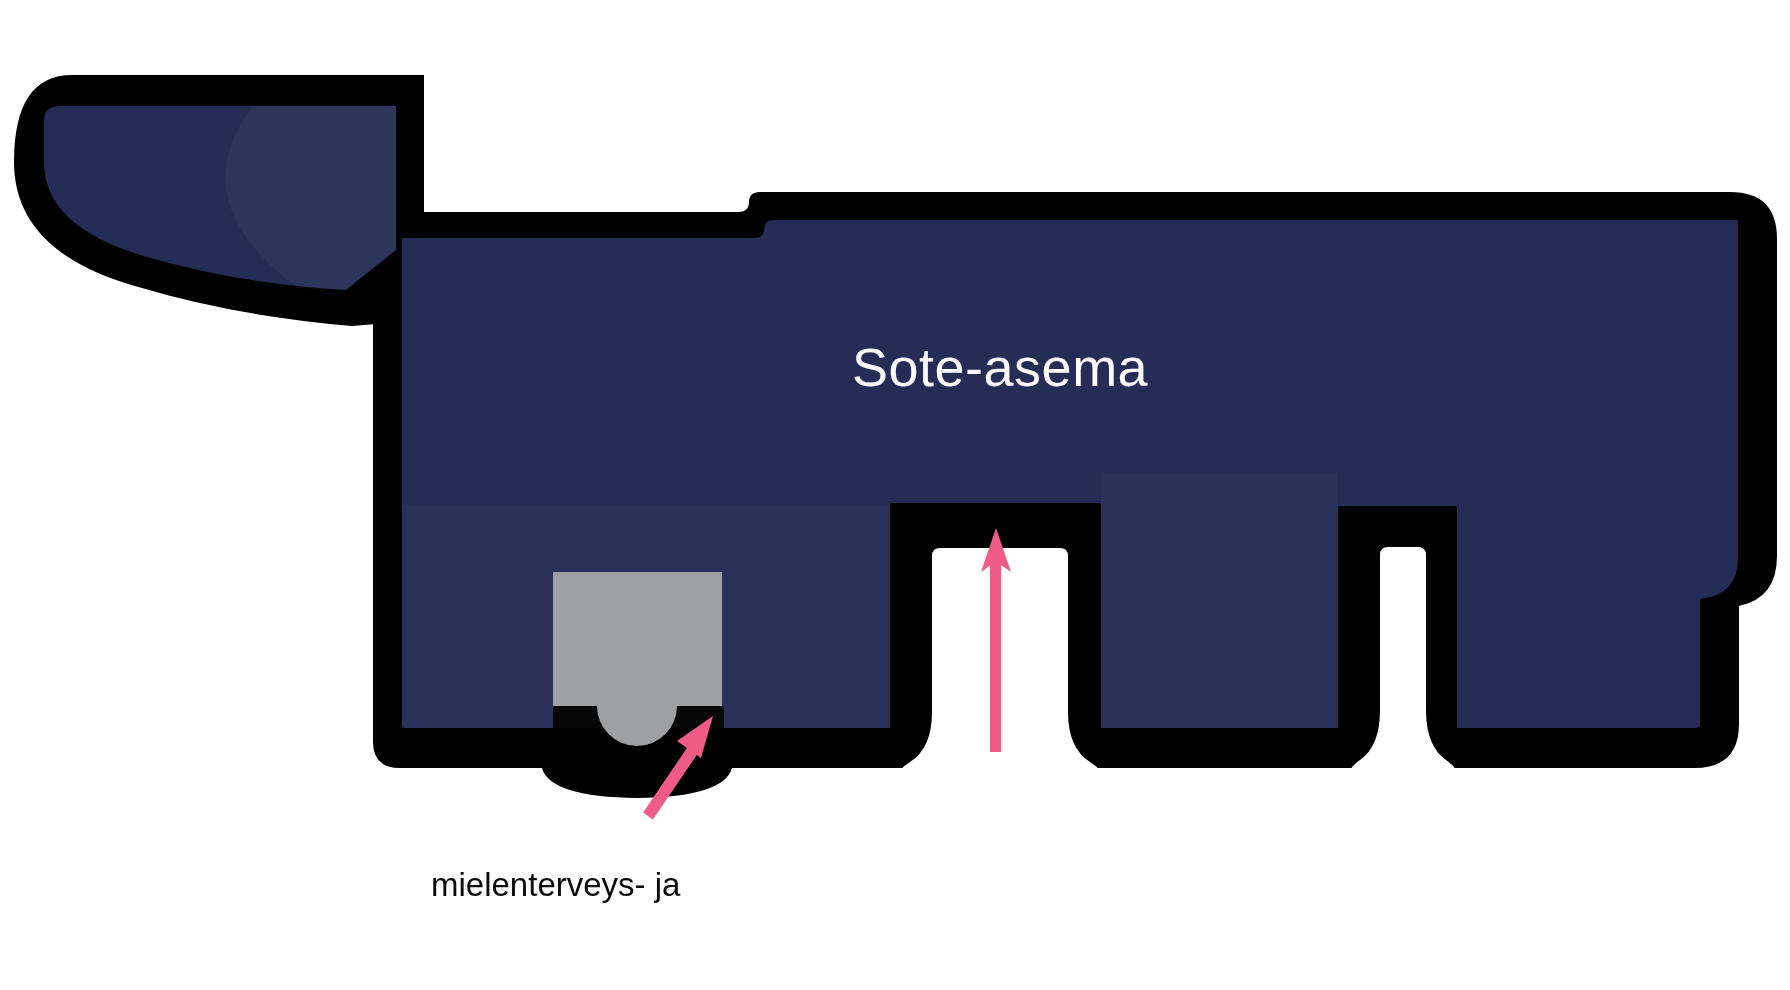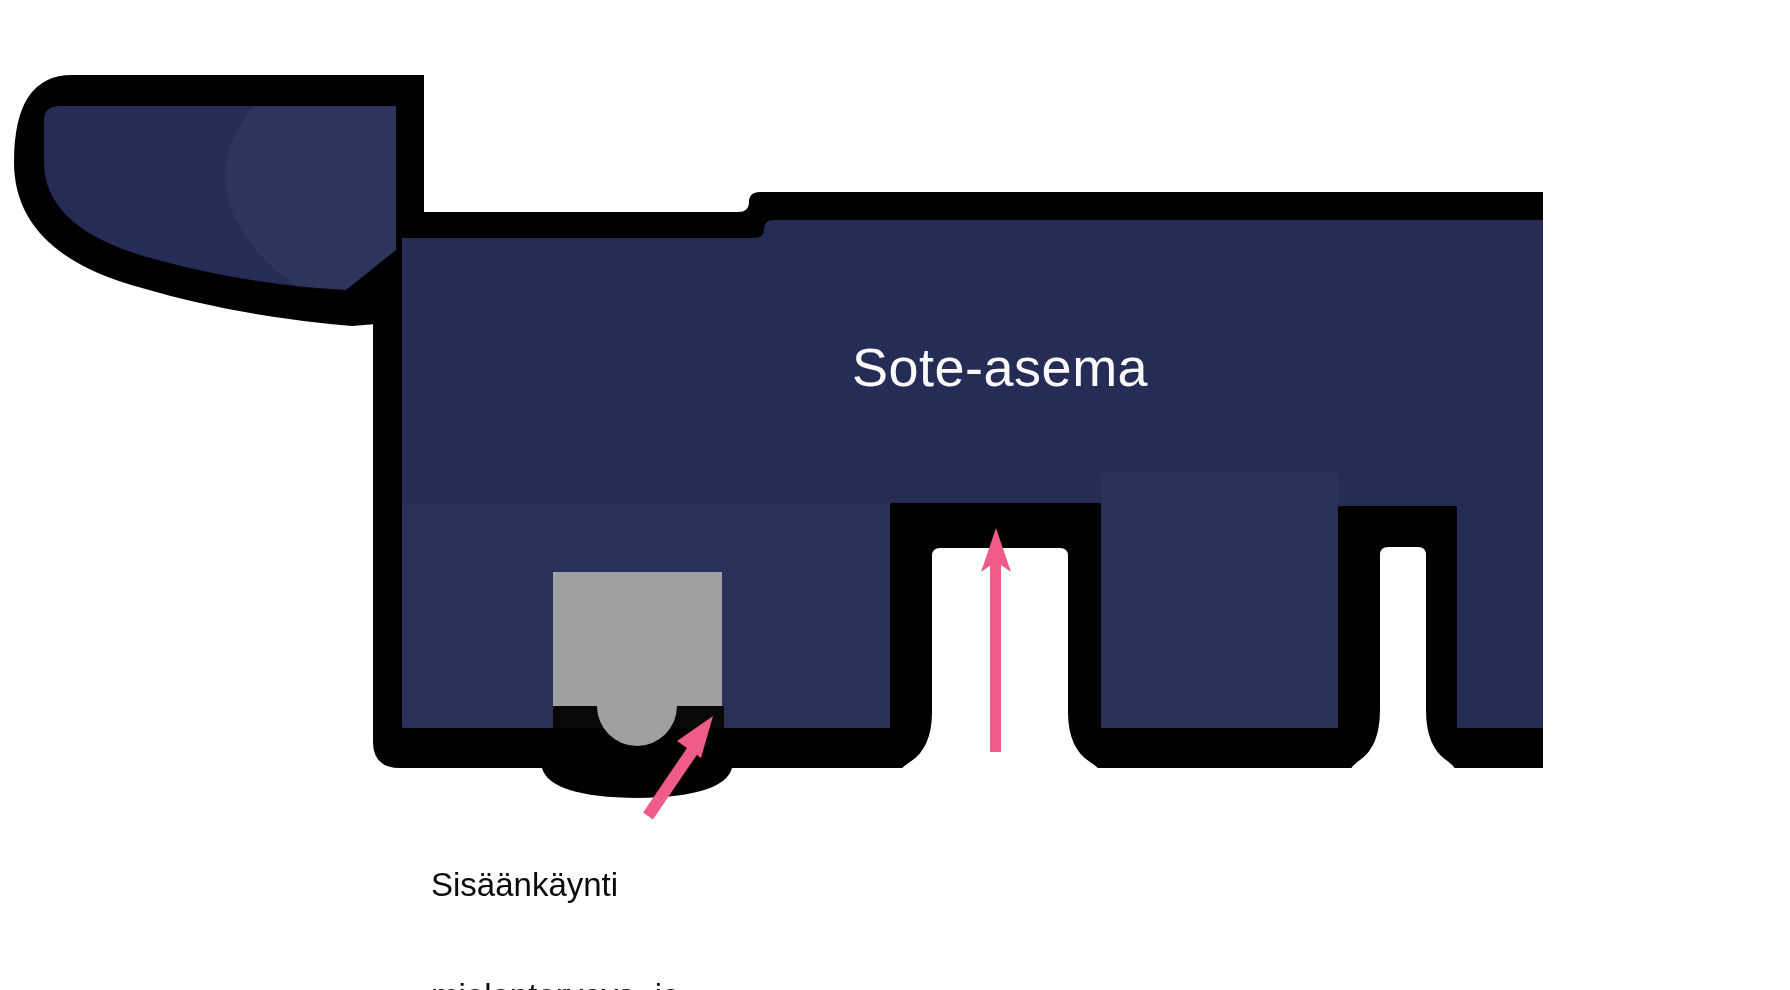--- a/index.html
+++ b/index.html
@@ -3,21 +3,21 @@
 <meta charset="utf-8">
 <title>Sote-asema</title>
 <style>
   html, body {
     margin: 0;
     padding: 0;
     background: #ffffff;
   }
   .canvas {
     position: relative;
-    width: 1543px;
+    width: 1790px;
     height: 990px;
     overflow: hidden;
     font-family: "Liberation Sans", "DejaVu Sans", sans-serif;
   }
   .map-svg {
     position: absolute;
     left: 0;
     top: 0;
     display: block;
   }
@@ -98,18 +98,17 @@
     <g>
       <line x1="648" y1="816" x2="697" y2="744" stroke-width="12" stroke="#EE5C87"></line>
       <polygon points="713,716 701,758 677,741" fill="#EE5C87"></polygon>
     </g>
   </svg>
 
   <div class="label building-title" style="color: rgb(250, 250, 252);">Sote-asema</div>
 
 
   <div class="label side-entrance-label" style="color: rgb(11, 11, 11);">
-    <span>Sisäänkäynti</span>
     <span>mielenterveys- ja</span>
     
   </div>
 
 </div>
 
 </body></html>

